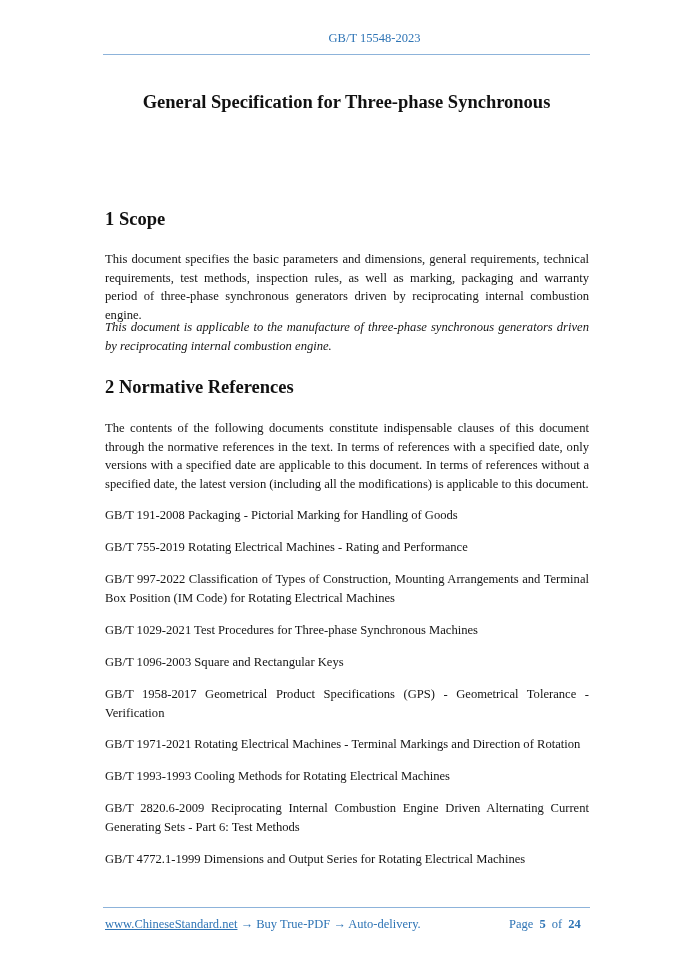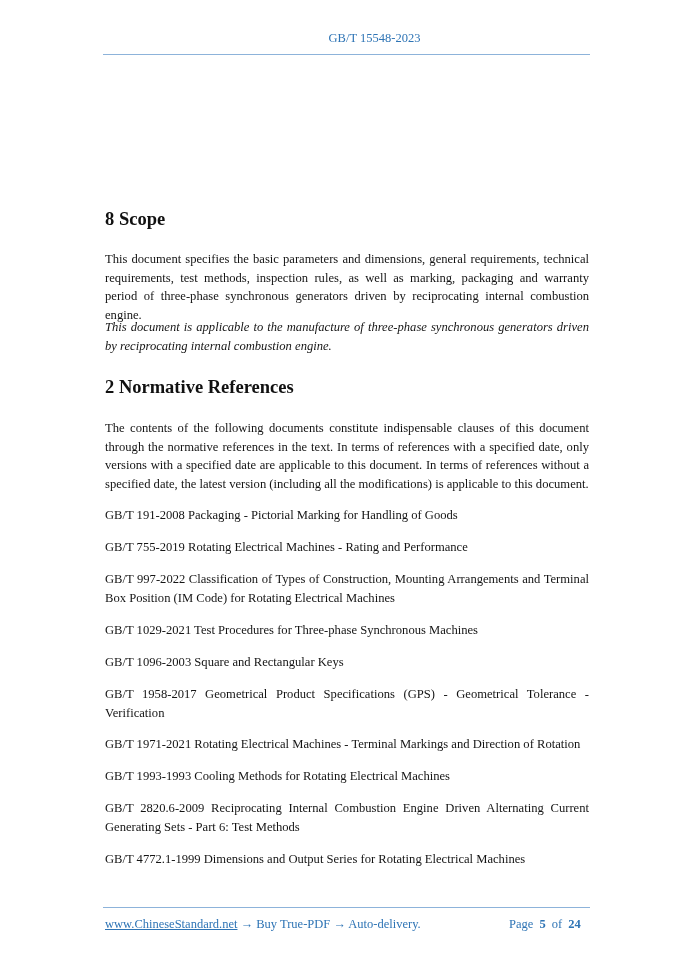--- a/index.html
+++ b/index.html
@@ -103,23 +103,24 @@
     .footer-right b { font-weight: bold; }
     .footer-right span { margin-right: 3px; }
   </style>
 </head>
 <body>
 
 <div class="header-code">GB/T 15548-2023</div>
 <div class="header-rule"></div>
 
 <div class="doc-title">
+  <div>General Specification for Three-phase Synchronous</div>
 </div>
 
-<div class="h1" style="top:208px;">8 Scope</div>
+<div class="h1" style="top:208px;">1 Scope</div>
 <div class="para" style="top:250px;">This document specifies the basic parameters and dimensions, general requirements, technical requirements, test methods, inspection rules, as well as marking, packaging and warranty period of three-phase synchronous generators driven by reciprocating internal combustion engine.</div>
 <div class="para" style="top:318px;font-style:italic;">This document is applicable to the manufacture of three-phase synchronous generators driven by reciprocating internal combustion engine.</div>
 
 <div class="h1" style="top:376px;">2 Normative References</div>
 <div class="para" style="top:419px;">The contents of the following documents constitute indispensable clauses of this document through the normative references in the text. In terms of references with a specified date, only versions with a specified date are applicable to this document. In terms of references without a specified date, the latest version (including all the modifications) is applicable to this document.</div>
 
 <div class="ref" style="top:506px;">GB/T 191-2008 Packaging - Pictorial Marking for Handling of Goods</div>
 <div class="ref" style="top:538px;">GB/T 755-2019 Rotating Electrical Machines - Rating and Performance</div>
 <div class="ref" style="top:570px;">GB/T 997-2022 Classification of Types of Construction, Mounting Arrangements and Terminal Box Position (IM Code) for Rotating Electrical Machines</div>
 <div class="ref" style="top:621px;">GB/T 1029-2021 Test Procedures for Three-phase Synchronous Machines</div>

